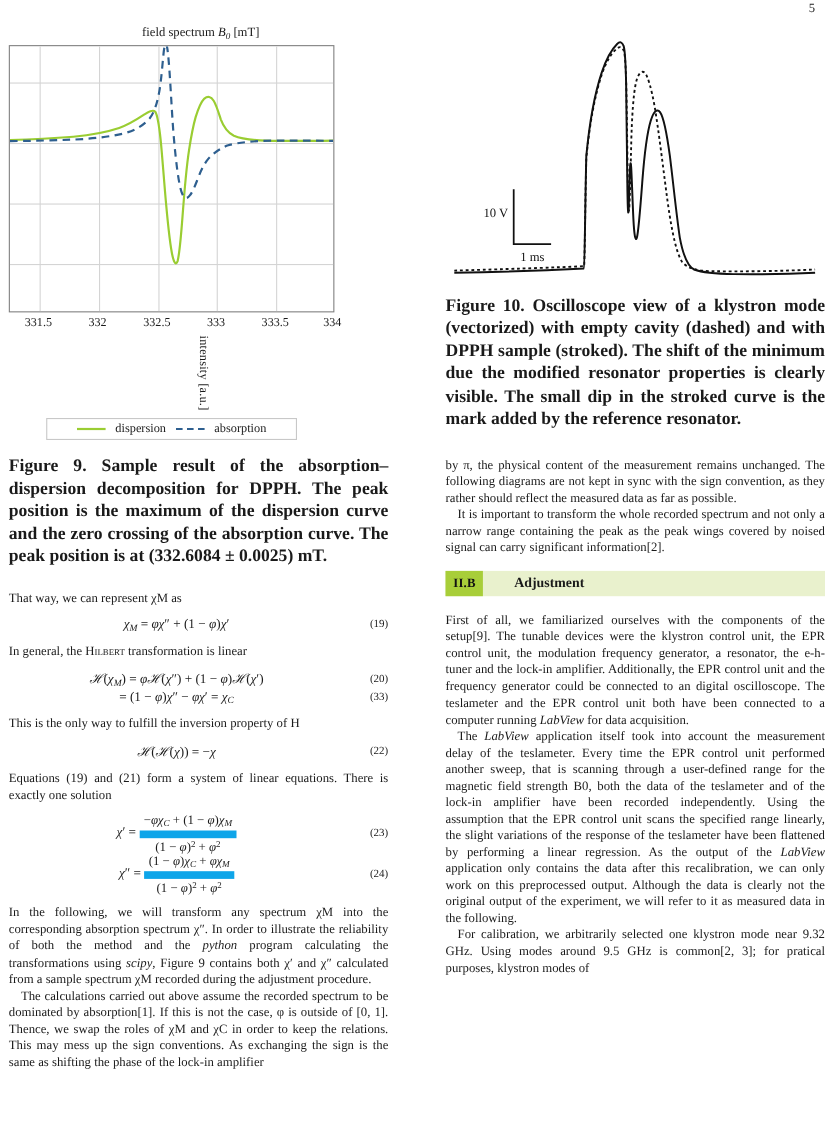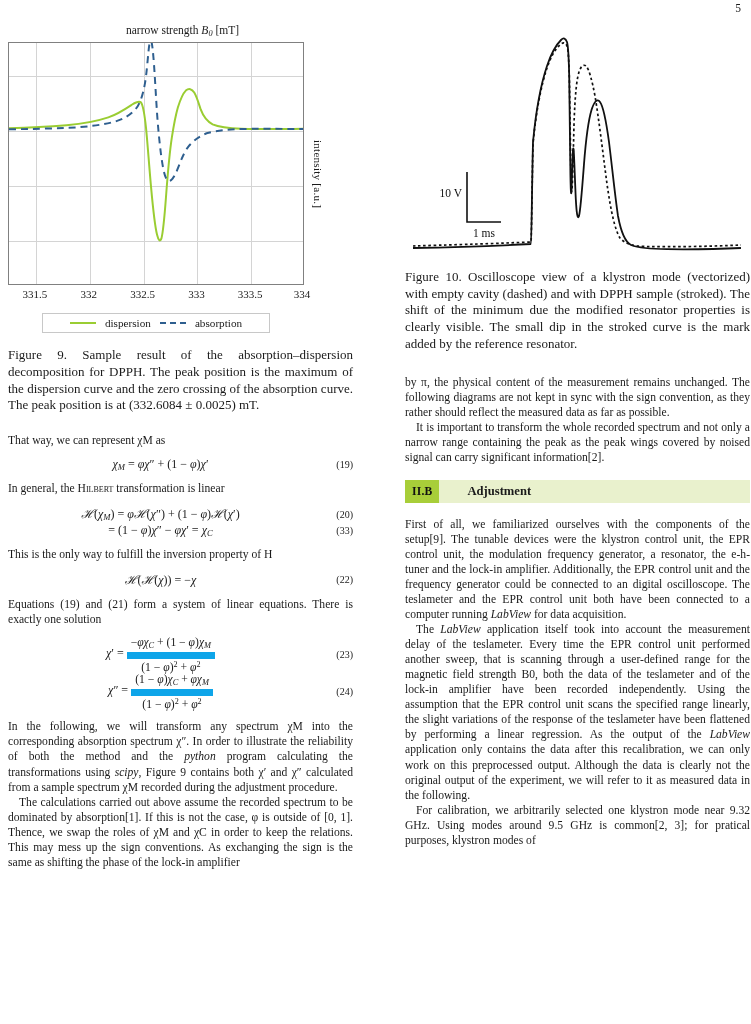--- a/index.html
+++ b/index.html
@@ -49,41 +49,43 @@
     text-align: justify;
     text-justify: inter-word;
     hyphens: auto;
   }
   p.indent { text-indent: 11px; }
   .gap { height: 9px; }
   .gap-sm { height: 5px; }
   .gap-lg { height: 14px; }
 
   .caption {
-    font-size: 13px;
+    font-size: 16px;
     line-height: 1.28;
     text-align: justify;
     margin: 0;
+    font-weight: bold;
   }
 
   
   .fig9 {
     position: relative;
     width: 345px;
   }
   .fig9-title {
     text-align: center;
     font-size: 11.5px;
     padding-left: 4px;
     margin-bottom: 4px;
   }
   .plot-wrap {
     position: relative;
     display: flex;
     align-items: stretch;
+    flex-direction: column;
   }
   .plot-box {
     position: relative;
     width: 296px;
     height: 243px;
     border: 1.3px solid #808080;
     box-sizing: border-box;
     background: #fff;
     overflow: hidden;
   }
@@ -226,21 +228,21 @@
 <div class="page">
 
   <div class="page-number">5</div>
 
   <div class="columns">
 
     <div class="col left">
 
       <div class="fig9">
         <div class="fig9-title">
-          <span>narrow strength </span><span class="mi">B</span><span class="sub">0</span><span> [mT]</span>
+          <span>field spectrum </span><span class="mi">B</span><span class="sub">0</span><span> [mT]</span>
         </div>
 
         <div class="plot-wrap">
           <div>
             <div class="plot-box">
 
               <div class="gridline-v" style="left:26.9px"></div>
               <div class="gridline-v" style="left:80.7px"></div>
               <div class="gridline-v" style="left:134.6px"></div>
               <div class="gridline-v" style="left:188.4px"></div>

